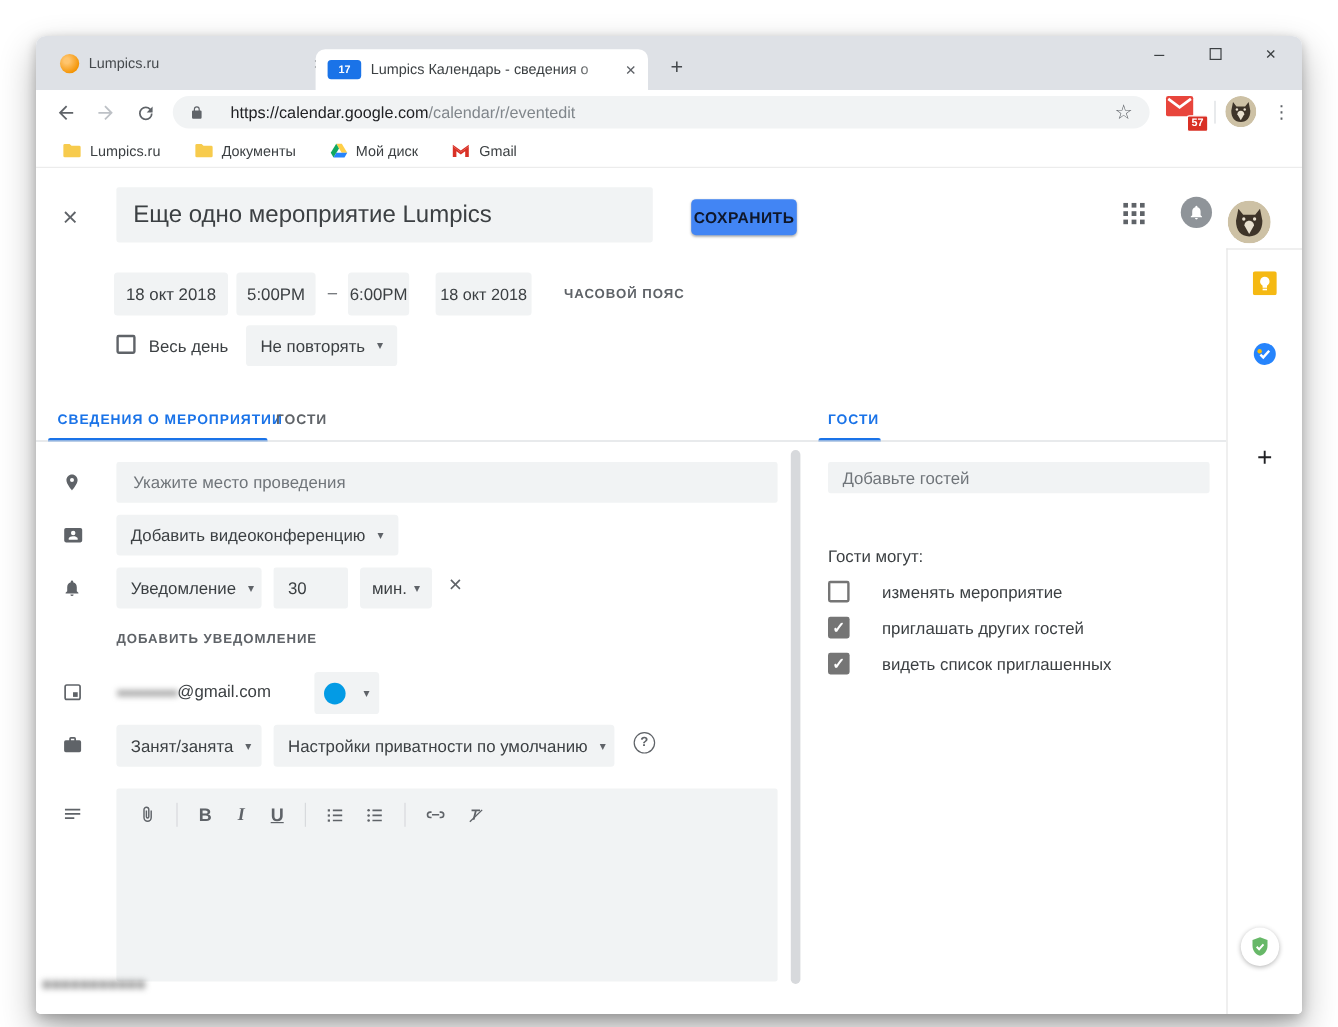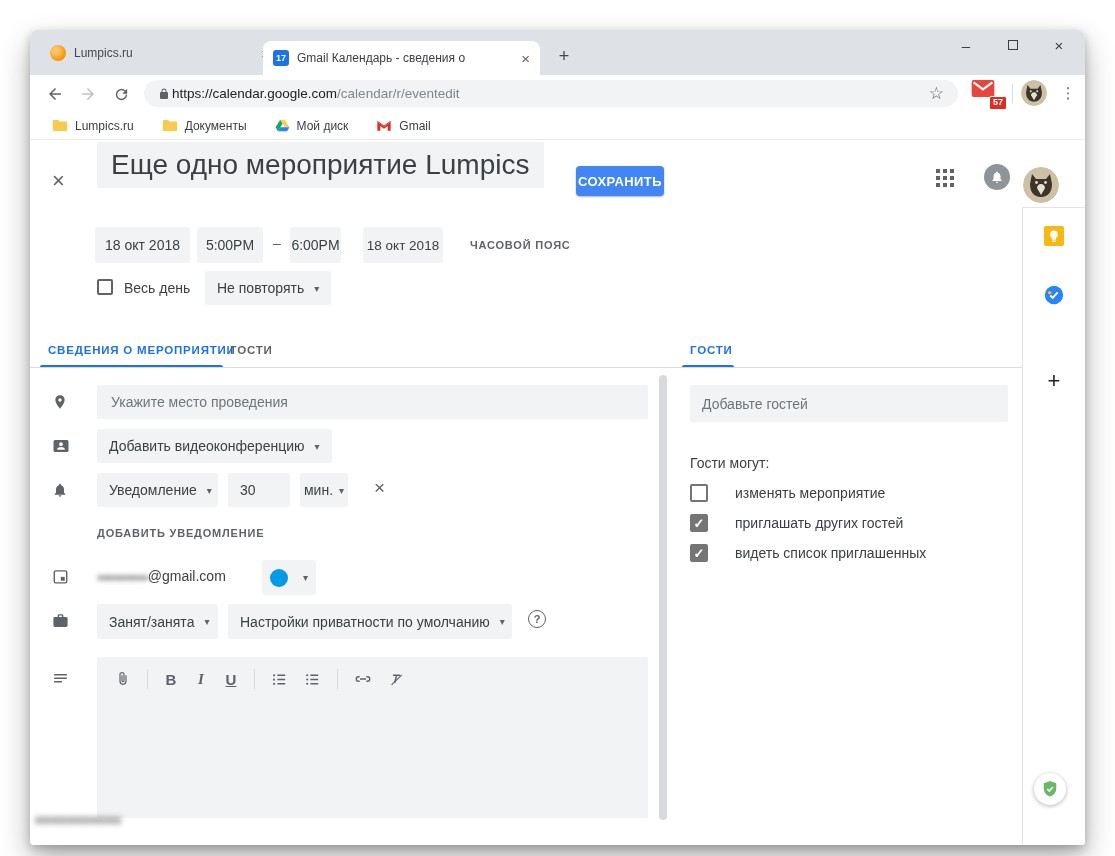--- a/index.html
+++ b/index.html
@@ -11,45 +11,45 @@
 .wc{position:absolute;top:0;width:44px;height:30px;display:flex;align-items:center;justify-content:center;color:#3c4043;font-size:15px;cursor:default}
 .wc.min{left:914px}.wc.max{left:961px}.wc.close{left:1007px}
 .wc-box{width:10px;height:10px;border:1.2px solid #3c4043}
 .tab{position:absolute;display:flex;align-items:center}
 .tab.inactive{left:12px;top:8px;width:236px;height:30px;padding:0 8px;color:#45494d}
 .tab.active{left:233px;top:11px;width:277px;height:34px;background:#fff;border-radius:8px 8px 0 0;padding:0 10px;color:#3c4043}
 .tab-label{font-size:12px;margin-left:8px;flex:1;white-space:nowrap;overflow:hidden}
 .tab.active .tab-label{-webkit-mask-image:linear-gradient(90deg,#000 82%,transparent);mask-image:linear-gradient(90deg,#000 82%,transparent)}
 .tab-close{font-size:15px;color:#5f6368;margin-left:6px;line-height:1}
 .fav-lumpics{width:16px;height:16px;border-radius:50%;background:radial-gradient(circle at 35% 35%,#ffc56e 15%,#f39200 75%);flex:none}
-.fav-cal{width:16px;height:16px;border-radius:3px;background:#1a73e8;color:#fff;font-size:9px;font-weight:bold;display:flex;align-items:center;justify-content:center;flex:none}
+.fav-cal{width:28px;height:16px;border-radius:3px;background:#1a73e8;color:#fff;font-size:9px;font-weight:bold;display:flex;align-items:center;justify-content:center;flex:none}
 .newtab{position:absolute;left:520px;top:12px;width:28px;height:28px;display:flex;align-items:center;justify-content:center;font-size:18px;color:#45494d}
 
 .toolbar{height:37px;background:#fff;position:relative}
 .nav{position:absolute;top:6px;width:26px;height:26px;display:flex;align-items:center;justify-content:center}
 .omnibox{position:absolute;left:114px;top:5px;width:814px;height:27px;background:#f1f3f4;border-radius:14px;display:flex;align-items:center;padding:0 14px}
-.url{font-size:13.5px;color:#202124;margin-left:2px;white-space:nowrap}
+.url{font-size:13.5px;color:#202124;margin-left:22px;white-space:nowrap}
 .url .path{color:#80868b}
 .ob-star{margin-left:auto;font-size:17px;color:#5f6368;line-height:1}
 .ext-mail{position:absolute;left:941px;top:5px;width:30px;height:27px}
 .badge{position:absolute;right:-6px;bottom:-3px;background:#d93025;color:#fff;font-size:9px;font-weight:bold;padding:1px 3px;border-radius:2px;border:1px solid #fff;line-height:1.1}
 .tb-divider{position:absolute;left:982px;top:9px;width:1px;height:19px;background:#dadce0}
 .tb-avatar{position:absolute;left:991px;top:5px;width:26px;height:26px;border-radius:50%;overflow:hidden}
 .tb-menu{position:absolute;left:1025px;top:5px;width:26px;height:26px;display:flex;align-items:center;justify-content:center;color:#5f6368;font-size:15px;letter-spacing:0}
 
 .bookmarks{height:28px;background:#fff;display:flex;align-items:center;padding-left:22px;gap:28px;border-bottom:1px solid #ececec}
 .bm{display:flex;align-items:center;gap:7px;font-size:12px;color:#3c4043;white-space:nowrap}
 
 .page{position:relative;height:705px;background:#fff}
 .abs{position:absolute}
 .page-close{left:22px;top:30px;font-size:22px;color:#5f6368;line-height:1}
-.title-input{left:67px;top:2px;width:447px;height:46px;font-size:28px;padding:0 14px}
+.title-input{left:67px;top:16px;width:447px;height:46px;font-size:20px;padding:0 14px}
 .input{background:#f1f3f4;border:none;border-radius:2px;font-family:inherit;color:#3c4043;outline:none}
 .input::placeholder{color:#70757a}
-.save-btn{left:546px;top:26px;width:88px;height:30px;background:#4285f4;color:#ffffff;font-size:13px;font-weight:bold;letter-spacing:.4px;border:none;border-radius:4px;box-shadow:0 1px 2px rgba(0,0,0,.3);display:flex;align-items:center;justify-content:center}
+.save-btn{left:546px;top:26px;width:88px;height:30px;background:#4285f4;color:#0f172a;font-size:13px;font-weight:bold;letter-spacing:.4px;border:none;border-radius:4px;box-shadow:0 1px 2px rgba(0,0,0,.3);display:flex;align-items:center;justify-content:center}
 .bell-btn{left:954px;top:24px;width:26px;height:26px;border-radius:50%;background:#8f9499;display:flex;align-items:center;justify-content:center}
 .page-avatar{left:993px;top:27px;width:36px;height:36px;border-radius:50%;overflow:hidden}
 .chip{position:absolute;background:#f1f3f4;border-radius:3px;display:flex;align-items:center;justify-content:center;font-size:14px;color:#3c4043;height:36px;padding:0 12px;white-space:nowrap}
 .chip .caret{margin-left:10px;font-size:10px;color:#5f6368}
 .tz{left:440px;top:99px;font-size:11px;font-weight:bold;letter-spacing:.8px;color:#5f6368}
 .cb-empty{width:16px;height:16px;border:2px solid #5f6368;border-radius:2px}
 .etab{position:absolute;top:204px;font-size:11.5px;font-weight:bold;letter-spacing:.8px}
 .etab.on{color:#1a73e8}.etab.off{color:#5f6368}
 .etab-underline{position:absolute;top:225px;height:3px;background:#1a73e8;border-radius:2px 2px 0 0}
 .hdiv{position:absolute;top:227px;left:0;width:992px;height:1px;background:#dadce0}
@@ -62,21 +62,21 @@
 .help{left:498px;top:470px;width:18px;height:18px;border:1.6px solid #5f6368;border-radius:50%;color:#5f6368;font-size:11px;font-weight:bold;display:flex;align-items:center;justify-content:center}
 .descbox{left:67px;top:517px;width:551px;height:161px;background:#f1f3f4;border-radius:2px}
 .desc-toolbar{display:flex;align-items:center;height:44px;padding-left:18px;gap:16px;color:#5f6368}
 .fmt{font-size:15px;font-weight:bold;width:14px;text-align:center}
 .fmt.i{font-style:italic;font-family:"Liberation Serif",serif}
 .fmt.u{text-decoration:underline}
 .vsep{width:1px;height:20px;background:#d8dadd}
 .desc-ph{padding-left:18px;margin-top:10px;font-size:14px;color:#70757a}
 .cens-note{left:5px;top:672px;font-size:13px;color:#4a4a4a;filter:blur(3px);white-space:nowrap}
 .scrollbar{left:629px;top:235px;width:8px;height:445px;background:#d7d9dc;border-radius:4px}
-.guest-input{left:660px;top:245px;width:318px;height:37px;font-size:14px;padding:0 12px}
+.guest-input{left:660px;top:245px;width:318px;height:26px;font-size:14px;padding:0 12px}
 .can-title{left:660px;top:315px;font-size:14px;color:#3c4043}
 .perm-cb{width:18px;height:18px;border-radius:2px}
 .perm-cb:not(.on){border:2px solid #757575;background:#fff}
 .perm-cb.on{background:#757575;color:#fff;display:flex;align-items:center;justify-content:center;font-size:13px;font-weight:bold}
 .perm-cb.on span{transform:translateY(-0.5px)}
 .perm-label{font-size:14px;color:#3c4043;white-space:nowrap}
 .sidebar{position:absolute;left:992px;top:67px;width:63px;height:638px;background:#fff;border-left:1px solid #e4e4e4;border-top:1px solid #e4e4e4}
 .sb-ico{position:absolute;left:50%;transform:translateX(-50%)}
 .sb-plus{top:160px;font-size:22px;color:#202124}
 .shield-fab{position:absolute;left:11px;top:565px;width:32px;height:32px;border-radius:50%;background:#fff;box-shadow:0 1px 4px rgba(0,0,0,.3);display:flex;align-items:center;justify-content:center}
@@ -88,21 +88,21 @@
 <div class="window">
 
   <div class="titlebar">
     <div class="tab inactive">
       <span class="fav-lumpics"></span>
       <span class="tab-label">Lumpics.ru</span>
       <span class="tab-close">×</span>
     </div>
     <div class="tab active">
       <span class="fav-cal">17</span>
-      <span class="tab-label">Gmail Календарь - сведения о</span>
+      <span class="tab-label">Lumpics Календарь - сведения о</span>
       <span class="tab-close">×</span>
     </div>
     <div class="newtab">+</div>
     <div class="wc min">–</div>
     <div class="wc max">
         <span class="wc-box"></span>
       </div>
     <div class="wc close">×</div>
   </div>
 
@@ -271,21 +271,21 @@
     <div class="chip" style="left:67px;top:289px;height:34px">
       <span>Добавить видеоконференцию</span>
       <span class="caret">▾</span>
     </div>
 
     <div class="chip" style="left:67px;top:333px;height:34px;width:121px;justify-content:space-between">
       <span>Уведомление</span>
       <span class="caret">▾</span>
     </div>
     <input class="abs input" style="left: 198px; top: 333px; width: 62px; height: 34px; font-size: 14px; padding: 0px 12px;" value="30">
-    <div class="chip" style="left:270px;top:333px;height:34px;width:48px;padding:12px 10px">
+    <div class="chip" style="left:270px;top:333px;height:34px;width:60px;padding:12px 10px">
       <span>мин.</span>
       <span class="caret" style="margin-left:6px">▾</span>
     </div>
     <div class="abs dd-x">×</div>
 
     <div class="abs greylink" style="left:67px;top:387px">ДОБАВИТЬ УВЕДОМЛЕНИЕ</div>
 
     <div class="abs email"><span class="cens-mail">●●●●●●●●●</span><span>@gmail.com</span></div>
     <div class="chip" style="left:232px;top:420px;height:35px;width:54px;padding:0 8px;justify-content:space-between">
       <span class="color-dot"></span>

